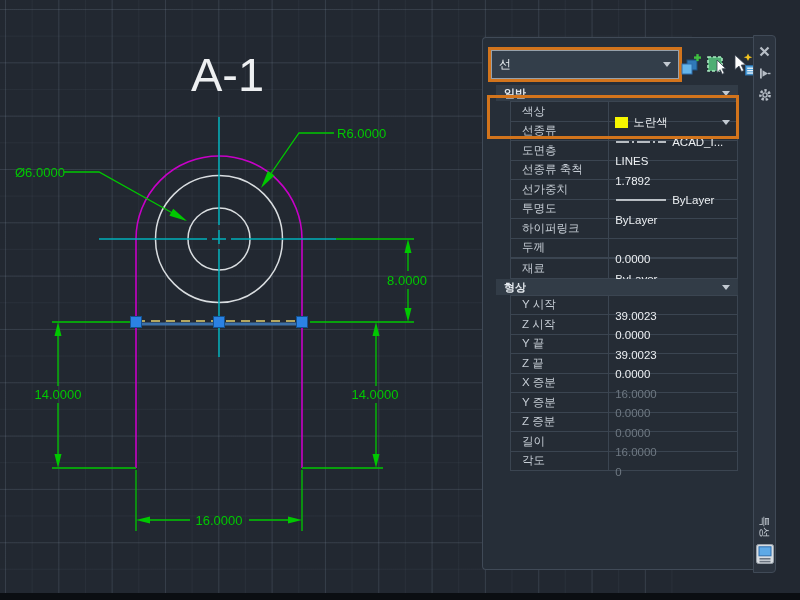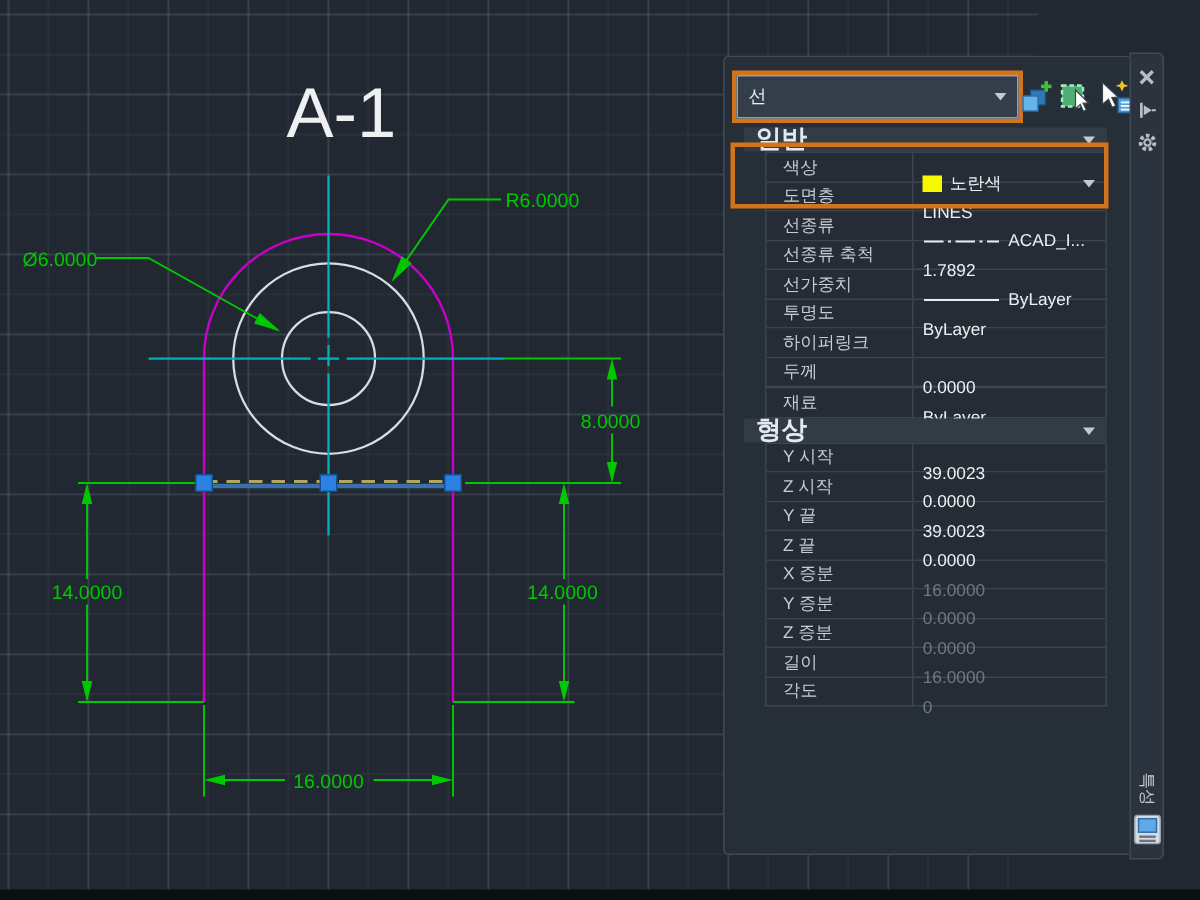--- a/index.html
+++ b/index.html
@@ -59,21 +59,21 @@
     border-top:5px solid #c2c9d1; margin-left:auto; }
 
   
   #palette-toolbar { position:absolute; left:197px; top:14px; width:72px; height:26px; display:flex; gap:4px; }
   .tb-icon { width:22px; height:25px; position:relative; cursor:pointer; }
 
   
   #prop-area { position:absolute; left:13px; top:47px; width:242px; }
   .sec-header {
     height:16px; line-height:16px; background:#323c47; color:#e4e9ee;
-    font-size:17px; font-weight:bold; padding-left:8px; position:relative; cursor:pointer;
+    font-size:11px; font-weight:bold; padding-left:8px; position:relative; cursor:pointer;
   }
   .sec-header .dd-arrow { position:absolute; right:8px; top:6px; }
   .sec-rows { margin-left:14px; border-top:1px solid #3b4551; }
   .prow { display:flex; height:19.5px; box-sizing:border-box; border-bottom:1px solid #3b4551;
           border-left:1px solid #3b4551; border-right:1px solid #3b4551; background:#252c35; }
   .pcell-label { width:99px; box-sizing:border-box; border-right:1px solid #3b4551;
           font-size:11.5px; color:#c6cdd5; padding-left:11px; display:flex; align-items:center;text-align:right; }
   .pcell-value { width:129px; box-sizing:border-box; font-size:11.5px; color:#edf0f3;
           display:flex; align-items:center; padding-left:6px; gap:5px; cursor:text;margin-top:20px; }
   .pcell-value.readonly { color:#6f7983; cursor:default; }
@@ -208,32 +208,32 @@
       <div class="sec-rows">
         <div class="prow">
           <div class="pcell-label">색상</div>
           <div class="pcell-value">
             <span class="swatch" style="background: rgb(247, 247, 0);"></span>
             <span>노란색</span>
             <span class="dd-arrow val-arrow"></span>
           </div>
         </div>
         <div class="prow">
-          <div class="pcell-label">도면층</div>
-          <div class="pcell-value">
-            <span>LINES</span>
-          </div>
-        </div>
-        <div class="prow">
           <div class="pcell-label">선종류</div>
           <div class="pcell-value">
             <svg width="52" height="8">
               <line x1="1" y1="4" x2="51" y2="4" stroke="#e9edf1" stroke-width="1.4" stroke-dasharray="13 3 2 3"></line>
             </svg>
             <span>ACAD_I...</span>
+          </div>
+        </div>
+        <div class="prow">
+          <div class="pcell-label">도면층</div>
+          <div class="pcell-value">
+            <span>LINES</span>
           </div>
         </div>
         <div class="prow">
           <div class="pcell-label">선종류 축척</div>
           <div class="pcell-value">
             <span>1.7892</span>
           </div>
         </div>
         <div class="prow">
           <div class="pcell-label">선가중치</div>

